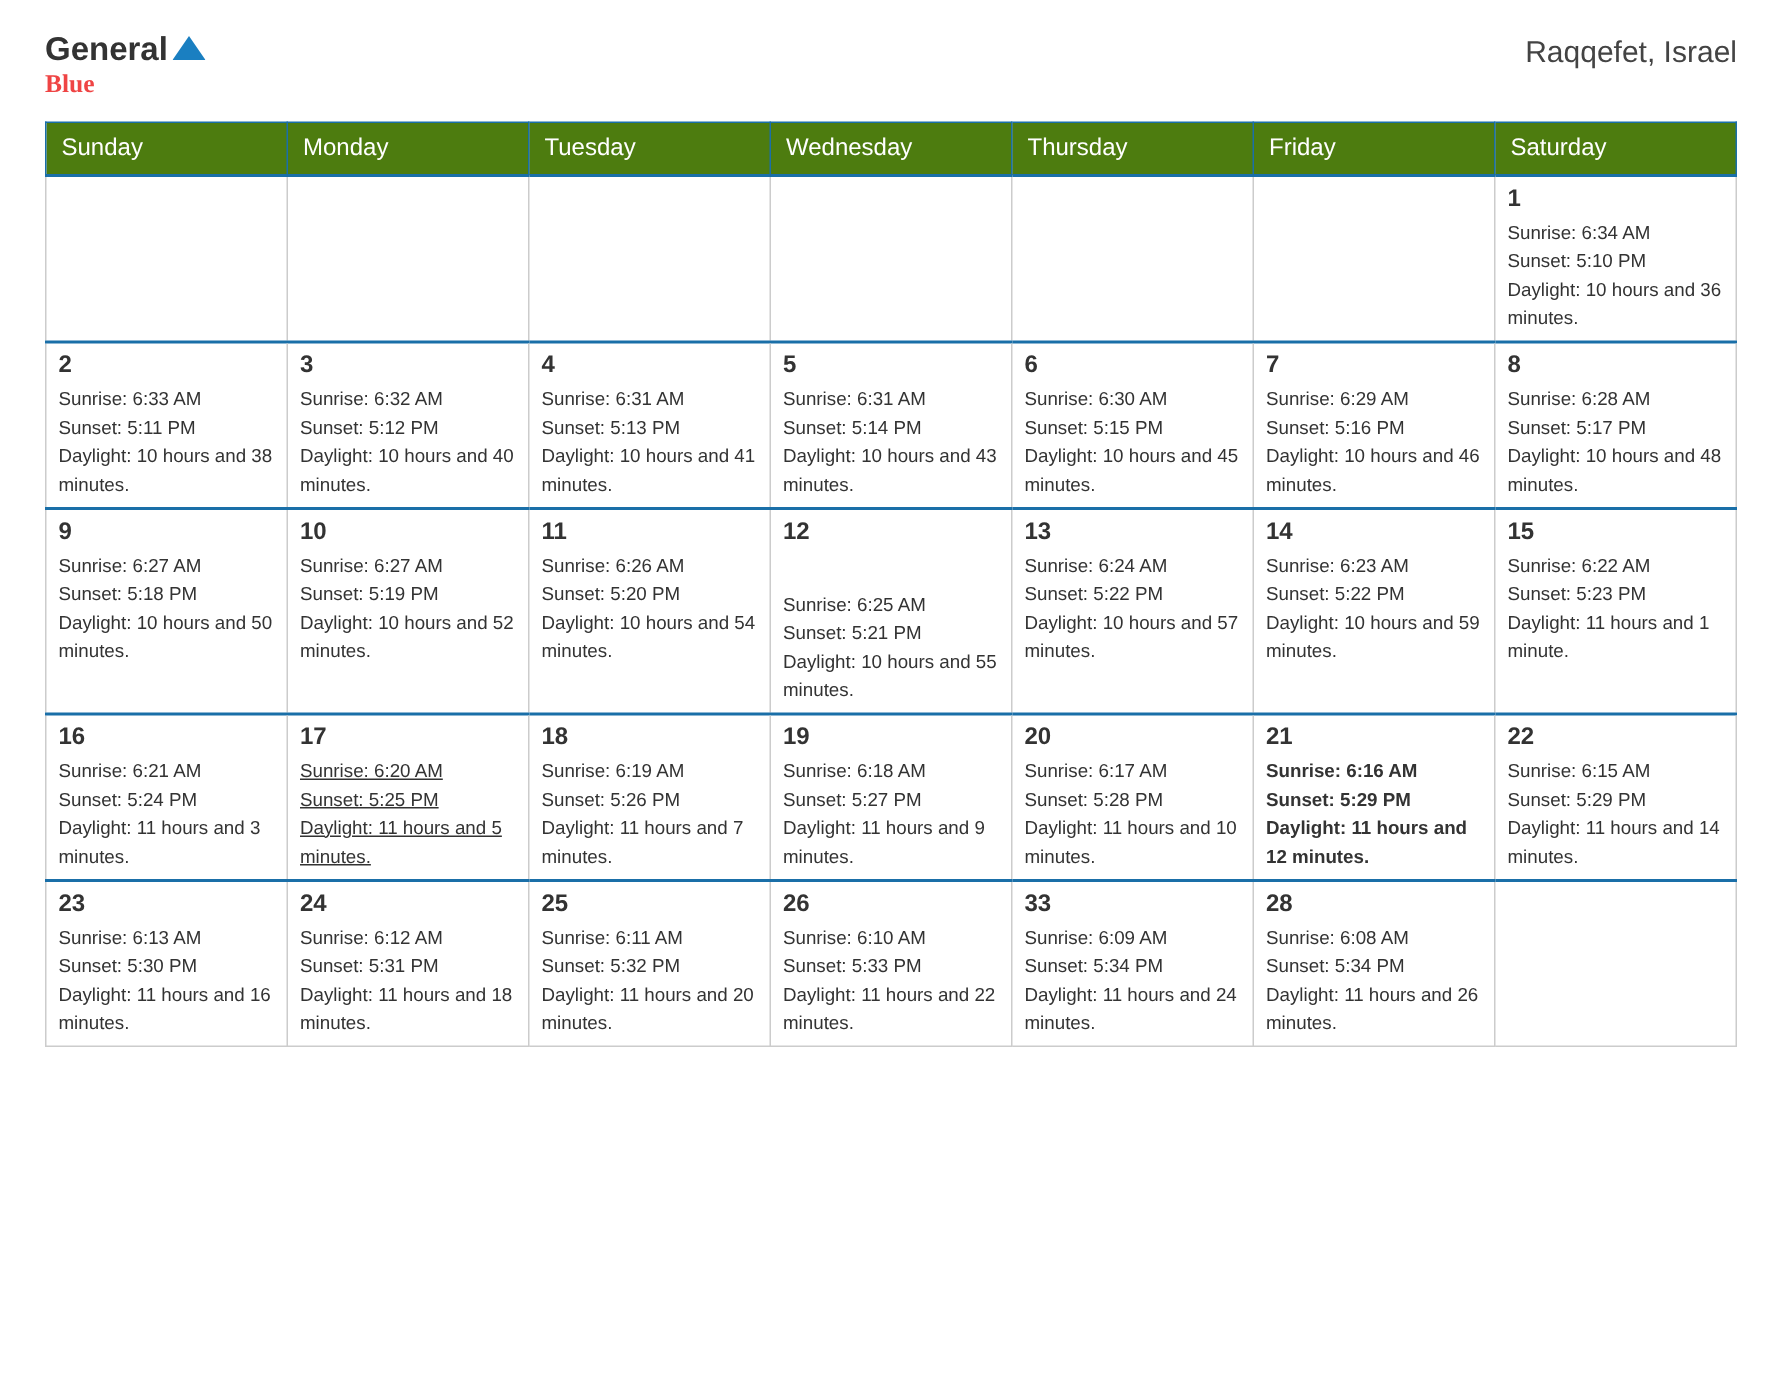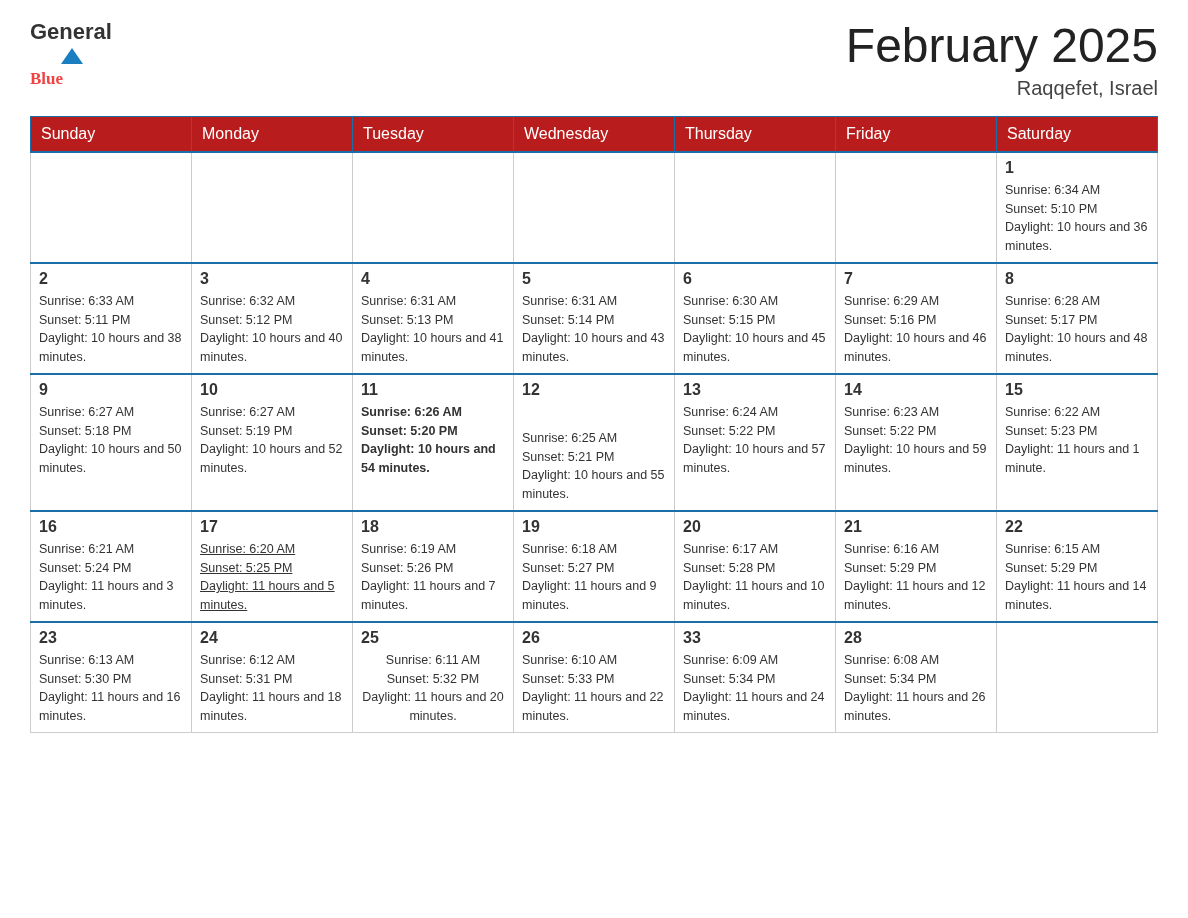--- a/index.html
+++ b/index.html
@@ -32,42 +32,41 @@
       font-family: Liberation Serif, serif;
     }
     .logo-block {
       display: flex;
       flex-direction: column;
       line-height: 1.1;
     }
     .logo-row1 {
       display: flex;
       align-items: center;
-      flex-direction: column;
     }
     .title-area {
       text-align: right;
     }
     .calendar-title {
       font-size: 48px;
       font-weight: normal;
       color: #222;
       line-height: 1.1;
     }
     .calendar-subtitle {
       font-size: 20px;
       color: #444;
       margin-top: 4px;
     }
     table {
       width: 100%;
       border-collapse: collapse;
     }
     thead tr th {
-      background-color: #b91c1c;
+      background-color: #4d7c0f;
       color: #fff;
       font-size: 16px;
       font-weight: normal;
       padding: 8px 10px;
       text-align: left;
       border: 1px solid #1a6fa8;
     }
     tbody tr td {
       vertical-align: top;
       border: 1px solid #ccc;
@@ -117,21 +116,20 @@
             <polygon points="11,2 22,18 0,18" fill="#1a7fc1"></polygon>
           </svg>
         </div>
       </div>
       <div>
         <span class="logo-text-blue">Blue</span>
       </div>
     </div>
   </div>
   <div class="title-area">
-    <div class="calendar-title">February 2025</div>
     <div class="calendar-subtitle">Raqqefet, Israel</div>
   </div>
 </div>
 
 <table>
   <thead>
     <tr>
       <th>Sunday</th>
       <th>Monday</th>
       <th>Tuesday</th>
@@ -208,21 +206,21 @@
 Daylight: 10 hours and 50 minutes.</div>
         </td>
         <td>
           <span class="day-num">10</span>
           <div class="day-info" style="white-space: pre-line;">Sunrise: 6:27 AM
 Sunset: 5:19 PM
 Daylight: 10 hours and 52 minutes.</div>
         </td>
         <td>
           <span class="day-num">11</span>
-          <div class="day-info" style="white-space: pre-line; font-weight: bold;">Sunrise: 6:26 AM
+          <div class="day-info" style="white-space: pre-line;">Sunrise: 6:26 AM
 Sunset: 5:20 PM
 Daylight: 10 hours and 54 minutes.</div>
         </td>
         <td>
           <span class="day-num">12</span>
           <div class="day-info" style="white-space: pre-line; margin-top: 30px;">Sunrise: 6:25 AM
 Sunset: 5:21 PM
 Daylight: 10 hours and 55 minutes.</div>
         </td>
         <td>
@@ -270,21 +268,21 @@
 Daylight: 11 hours and 9 minutes.</div>
         </td>
         <td>
           <span class="day-num">20</span>
           <div class="day-info" style="white-space: pre-line;">Sunrise: 6:17 AM
 Sunset: 5:28 PM
 Daylight: 11 hours and 10 minutes.</div>
         </td>
         <td>
           <span class="day-num">21</span>
-          <div class="day-info" style="white-space: pre-line;">Sunrise: 6:16 AM
+          <div class="day-info" style="white-space: pre-line; font-weight: bold;">Sunrise: 6:16 AM
 Sunset: 5:29 PM
 Daylight: 11 hours and 12 minutes.</div>
         </td>
         <td>
           <span class="day-num">22</span>
           <div class="day-info" style="white-space: pre-line;">Sunrise: 6:15 AM
 Sunset: 5:29 PM
 Daylight: 11 hours and 14 minutes.</div>
         </td>
       </tr>
@@ -296,21 +294,21 @@
 Daylight: 11 hours and 16 minutes.</div>
         </td>
         <td>
           <span class="day-num">24</span>
           <div class="day-info" style="white-space: pre-line;">Sunrise: 6:12 AM
 Sunset: 5:31 PM
 Daylight: 11 hours and 18 minutes.</div>
         </td>
         <td>
           <span class="day-num">25</span>
-          <div class="day-info" style="white-space: pre-line; text-align: center;">Sunrise: 6:11 AM
+          <div class="day-info" style="white-space: pre-line;">Sunrise: 6:11 AM
 Sunset: 5:32 PM
 Daylight: 11 hours and 20 minutes.</div>
         </td>
         <td>
           <span class="day-num">26</span>
           <div class="day-info" style="white-space: pre-line;">Sunrise: 6:10 AM
 Sunset: 5:33 PM
 Daylight: 11 hours and 22 minutes.</div>
         </td>
         <td>

